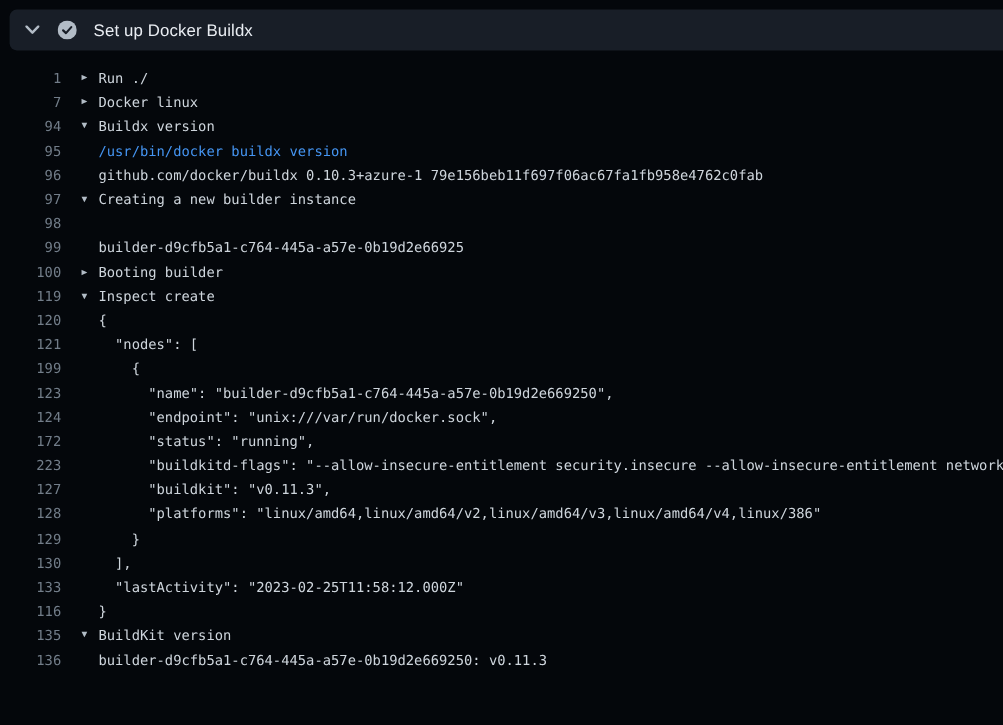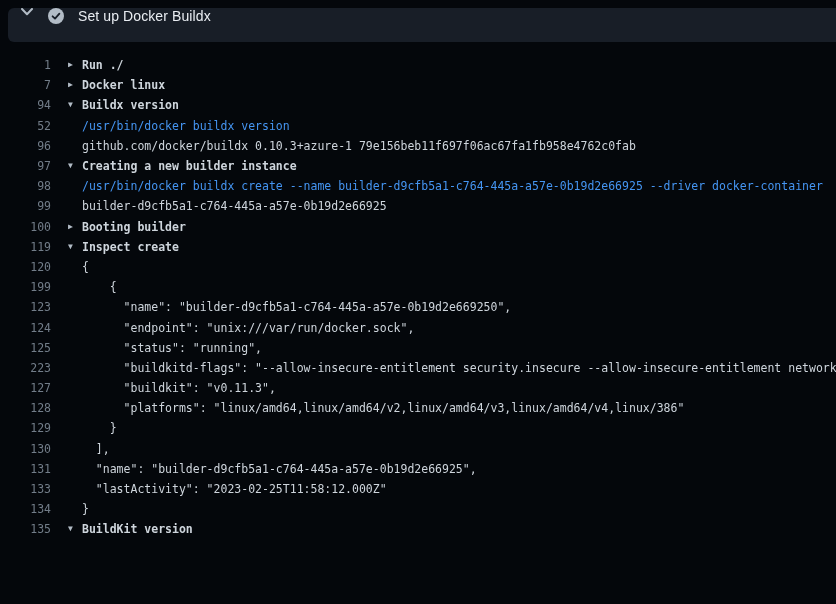--- a/index.html
+++ b/index.html
@@ -8,21 +8,21 @@
     background:#04070b;
     overflow:hidden;
     position:relative;
     font-family:"Liberation Sans", sans-serif;
   }
   
   .step-header{
     position:absolute;left:8px;top:8px;right:0;height:34px;
     background:#181e27;
     border-radius:6px 0 0 6px;
-    display:flex;align-items:flex-start;
+    display:flex;align-items:center;
     cursor:pointer;
   }
   .chev{margin-left:13px;display:flex;align-items:center;flex:none;}
   .status{margin-left:15px;display:flex;align-items:center;flex:none;}
   .step-title{
     margin-left:14px;color:#e9edf2;font-size:14px;font-weight:500;
     letter-spacing:.1px;white-space:nowrap;
   }
   
   #log{
@@ -37,21 +37,21 @@
   .num{
     width:51px;flex:none;text-align:right;color:#727d89;
     user-select:none;
   }
   .arrow{
     width:14px;flex:none;margin-left:17px;font-size:8px;line-height:1;
     color:#b2bcc6;
   }
   .txt{color:#ced5dc;}
   .line.cmd .txt{color:#4595f2;}
-  .line.group .txt{color:#ced5dc;font-weight:bold;}
+  .line.group .txt{color:#ced5dc;}
 </style>
 </head>
 <body>
 
 <div class="step-header">
   <span class="chev">
     <svg width="12" height="8" viewBox="0 0 12 8">
       <path d="M1 1 L6 6.2 L11 1" fill="none" stroke="#b2bcc6" stroke-width="2" stroke-linecap="round" stroke-linejoin="round"></path>
     </svg>
   </span>
@@ -77,41 +77,40 @@
     <span class="txt">Docker linux</span>
   </div>
 
   <div class="line group">
     <span class="num">94</span>
     <span class="arrow">▼</span>
     <span class="txt">Buildx version</span>
   </div>
 
   <div class="line cmd">
-    <span class="num">52</span>
+    <span class="num">95</span>
     <span class="arrow"></span>
     <span class="txt">/usr/bin/docker buildx version</span>
   </div>
 
   <div class="line out">
     <span class="num">96</span>
     <span class="arrow"></span>
     <span class="txt">github.com/docker/buildx 0.10.3+azure-1 79e156beb11f697f06ac67fa1fb958e4762c0fab</span>
   </div>
 
   <div class="line group">
     <span class="num">97</span>
     <span class="arrow">▼</span>
     <span class="txt">Creating a new builder instance</span>
   </div>
 
   <div class="line cmd">
     <span class="num">98</span>
     <span class="arrow"></span>
-    <span class="txt">/usr/bin/docker buildx create --name builder-d9cfb5a1-c764-445a-a57e-0b19d2e66925 --driver docker-container</span>
   </div>
 
   <div class="line out">
     <span class="num">99</span>
     <span class="arrow"></span>
     <span class="txt">builder-d9cfb5a1-c764-445a-a57e-0b19d2e66925</span>
   </div>
 
   <div class="line group">
     <span class="num">100</span>
@@ -124,41 +123,46 @@
     <span class="arrow">▼</span>
     <span class="txt">Inspect create</span>
   </div>
 
   <div class="line out">
     <span class="num">120</span>
     <span class="arrow"></span>
     <span class="txt">{</span>
   </div>
 
+  <div class="line out">
+    <span class="num">121</span>
+    <span class="arrow"></span>
+    <span class="txt">  "nodes": [</span>
+  </div>
 
   <div class="line out">
     <span class="num">199</span>
     <span class="arrow"></span>
     <span class="txt">    {</span>
   </div>
 
   <div class="line out">
     <span class="num">123</span>
     <span class="arrow"></span>
     <span class="txt">      "name": "builder-d9cfb5a1-c764-445a-a57e-0b19d2e669250",</span>
   </div>
 
   <div class="line out">
     <span class="num">124</span>
     <span class="arrow"></span>
     <span class="txt">      "endpoint": "unix:///var/run/docker.sock",</span>
   </div>
 
   <div class="line out">
-    <span class="num">125</span>
+    <span class="num">172</span>
     <span class="arrow"></span>
     <span class="txt">      "status": "running",</span>
   </div>
 
   <div class="line out">
     <span class="num">223</span>
     <span class="arrow"></span>
     <span class="txt">      "buildkitd-flags": "--allow-insecure-entitlement security.insecure --allow-insecure-entitlement network.host",</span>
   </div>
 
@@ -179,38 +183,38 @@
     <span class="arrow"></span>
     <span class="txt">    }</span>
   </div>
 
   <div class="line out">
     <span class="num">130</span>
     <span class="arrow"></span>
     <span class="txt">  ],</span>
   </div>
 
-  <div class="line out">
-    <span class="num">131</span>
-    <span class="arrow"></span>
-    <span class="txt">  "name": "builder-d9cfb5a1-c764-445a-a57e-0b19d2e66925",</span>
-  </div>
 
 
   <div class="line out">
     <span class="num">133</span>
     <span class="arrow"></span>
     <span class="txt">  "lastActivity": "2023-02-25T11:58:12.000Z"</span>
   </div>
 
   <div class="line out">
-    <span class="num">134</span>
+    <span class="num">116</span>
     <span class="arrow"></span>
     <span class="txt">}</span>
   </div>
 
   <div class="line group">
     <span class="num">135</span>
     <span class="arrow">▼</span>
     <span class="txt">BuildKit version</span>
   </div>
 
+  <div class="line out">
+    <span class="num">136</span>
+    <span class="arrow"></span>
+    <span class="txt">builder-d9cfb5a1-c764-445a-a57e-0b19d2e669250: v0.11.3</span>
+  </div>
 </div>
 
 </body></html>

